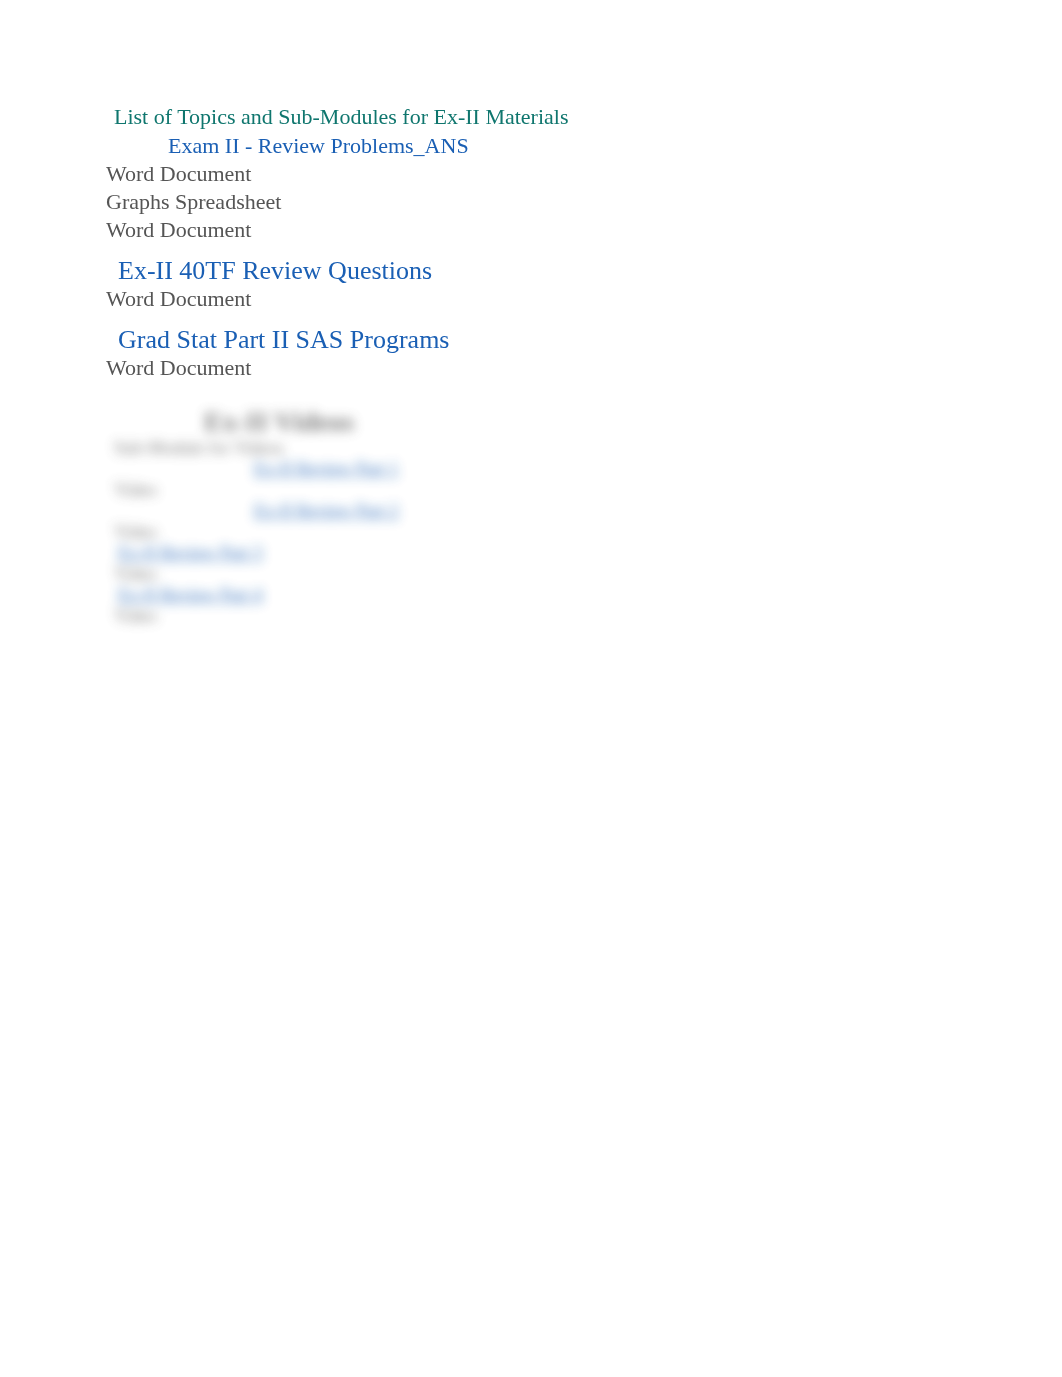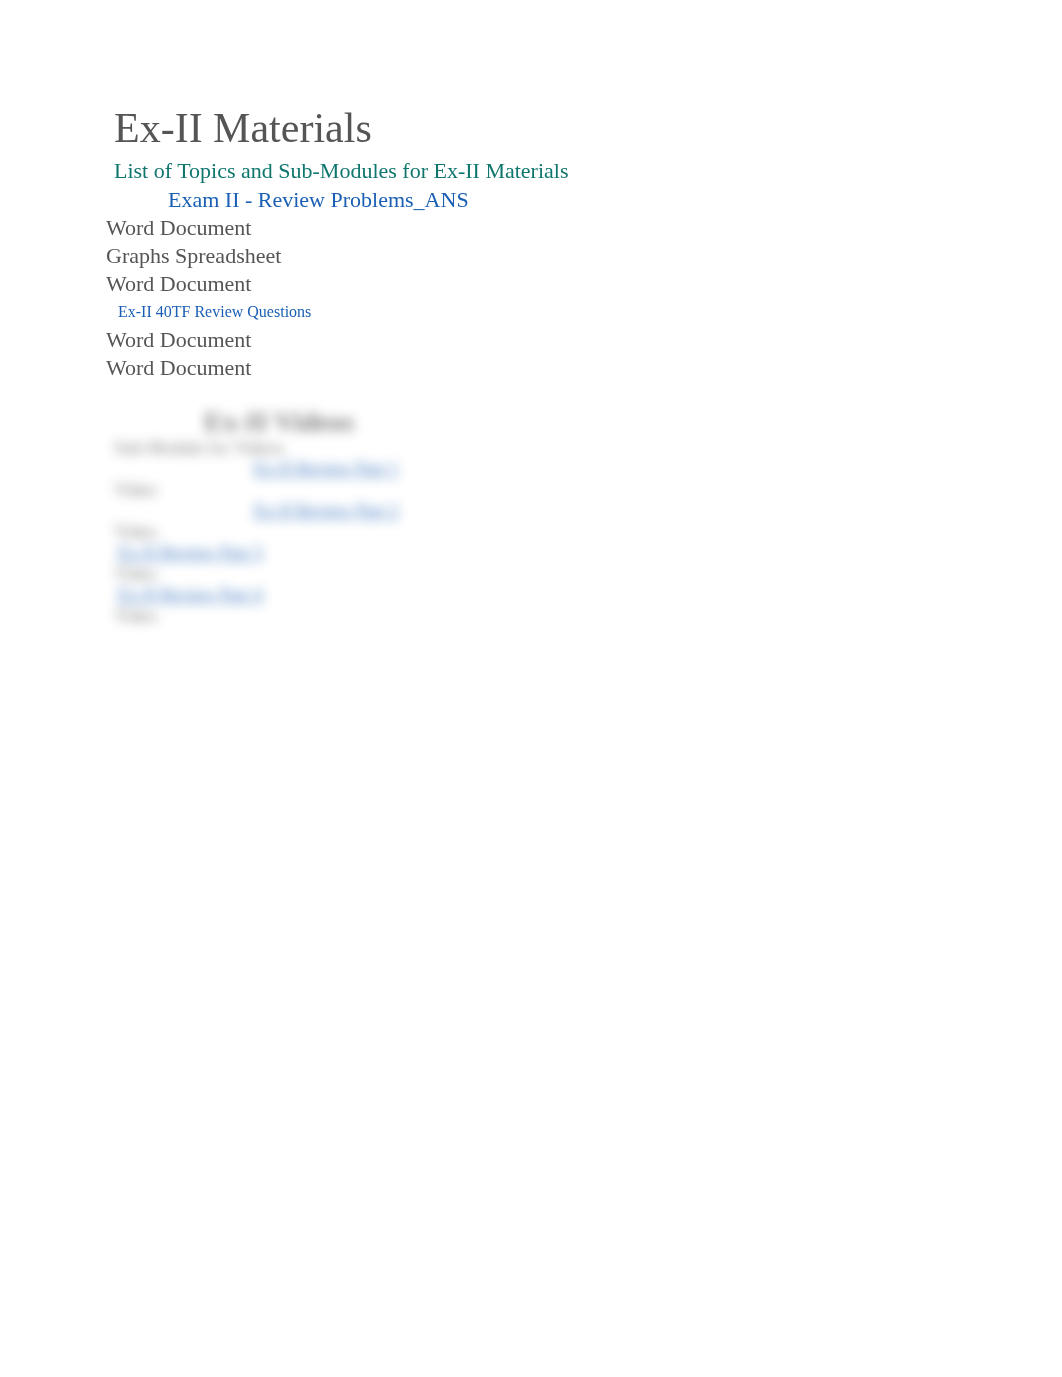--- a/index.html
+++ b/index.html
@@ -45,23 +45,24 @@
     line-height: 28px;
   }
   .meta {
     font-size: 22px;
     color: #555;
     margin-left: 28px;
     line-height: 28px;
   }
   .plain-link {
     color: #1a5fb4;
-    font-size: 16px;
+    font-size: 26px;
     margin-left: 40px;
     line-height: 28px;
+    margin-top: 13px;
   }
 
   
   .blur-wrap {
     margin-top: 24px;
     filter: blur(6px);
     opacity: 0.85;
     user-select: none;
     pointer-events: none;
   }
@@ -98,36 +99,36 @@
     display: inline-block;
     font-size: 18px;
     color: #666;
   }
 </style>
 </head>
 <body>
 
 <div class="page">
 
-  <h1 class="title">Ex-II Materials</h1>
   <div class="subtitle">List of Topics and Sub-Modules for Ex-II Materials</div>
 
   <div class="row">
     <span class="bullet"></span>
     <span class="link indent">Exam II - Review Problems_ANS</span>
   </div>
   <div class="meta">Word Document</div>
 
   <div class="meta">Graphs Spreadsheet</div>
 
   <div class="meta">Word Document</div>
 
   <div class="plain-link">Ex-II 40TF Review Questions</div>
   <div class="meta">Word Document</div>
 
+  <div class="plain-link">Grad Stat Part II SAS Programs</div>
   <div class="meta">Word Document</div>
 
   <div class="blur-wrap">
     <div class="row">
       <span class="blur-bullet"></span>
       <span class="blur-heading">Ex-II Videos</span>
     </div>
     <div class="blur-sub">Sub-Module for Videos</div>
 
     <div class="row">

